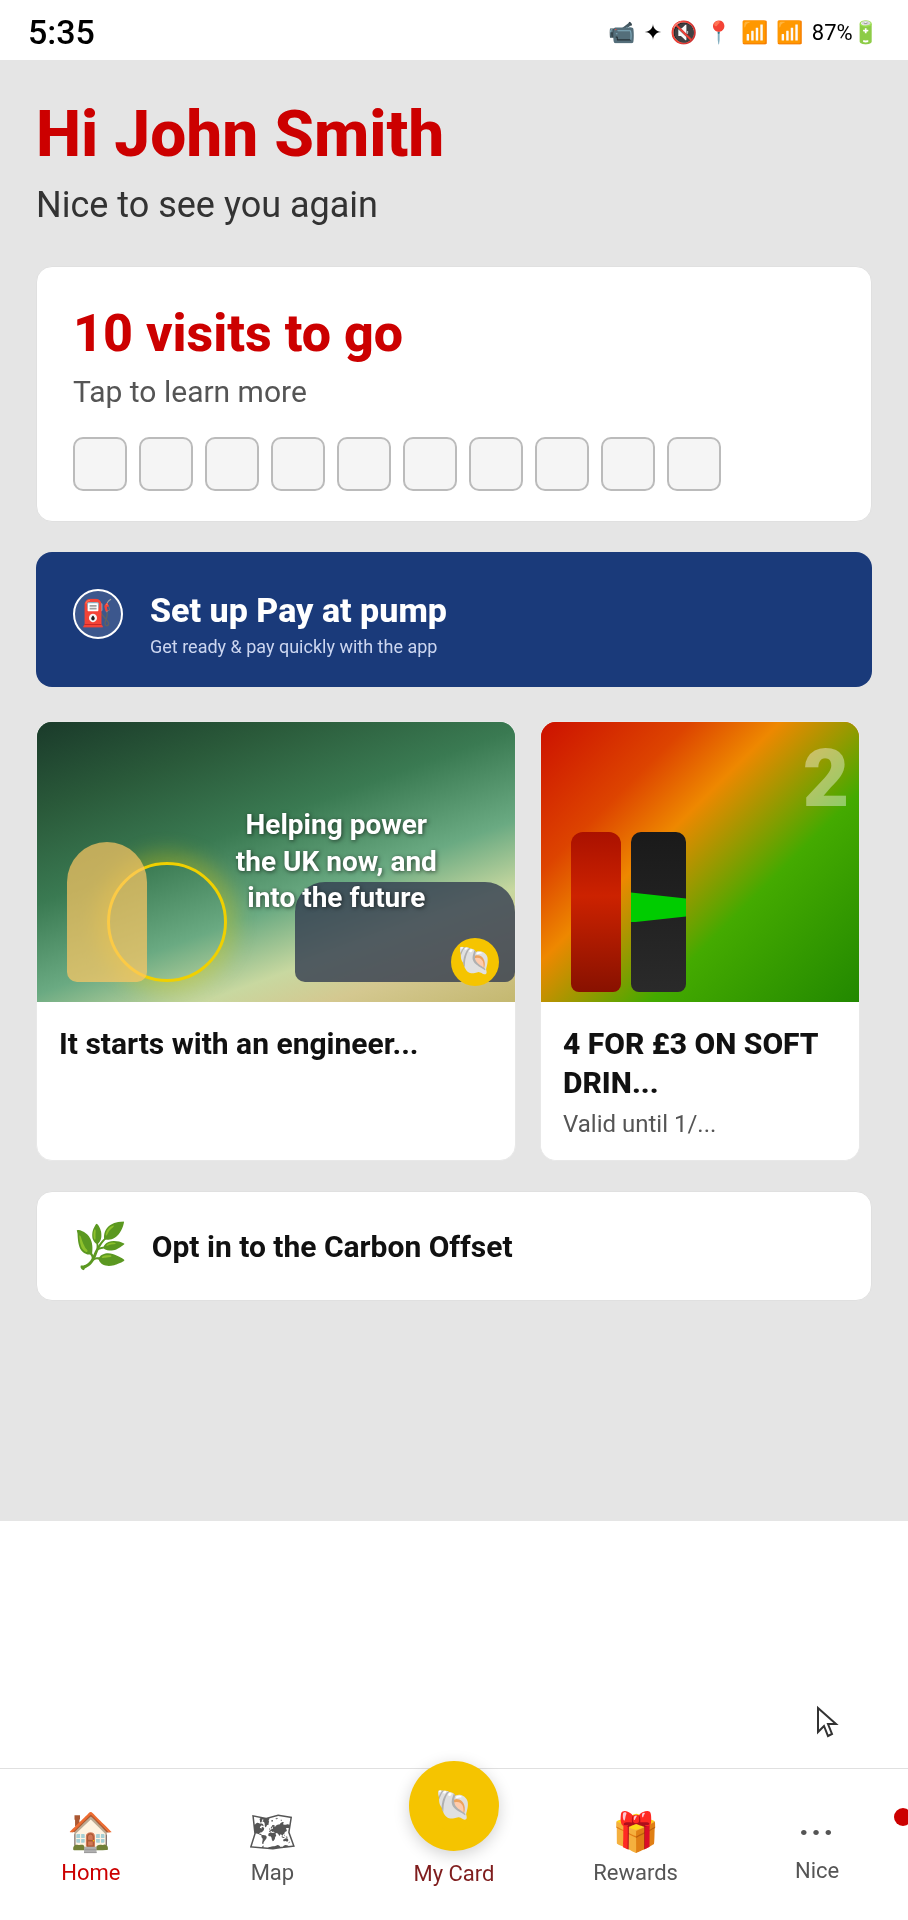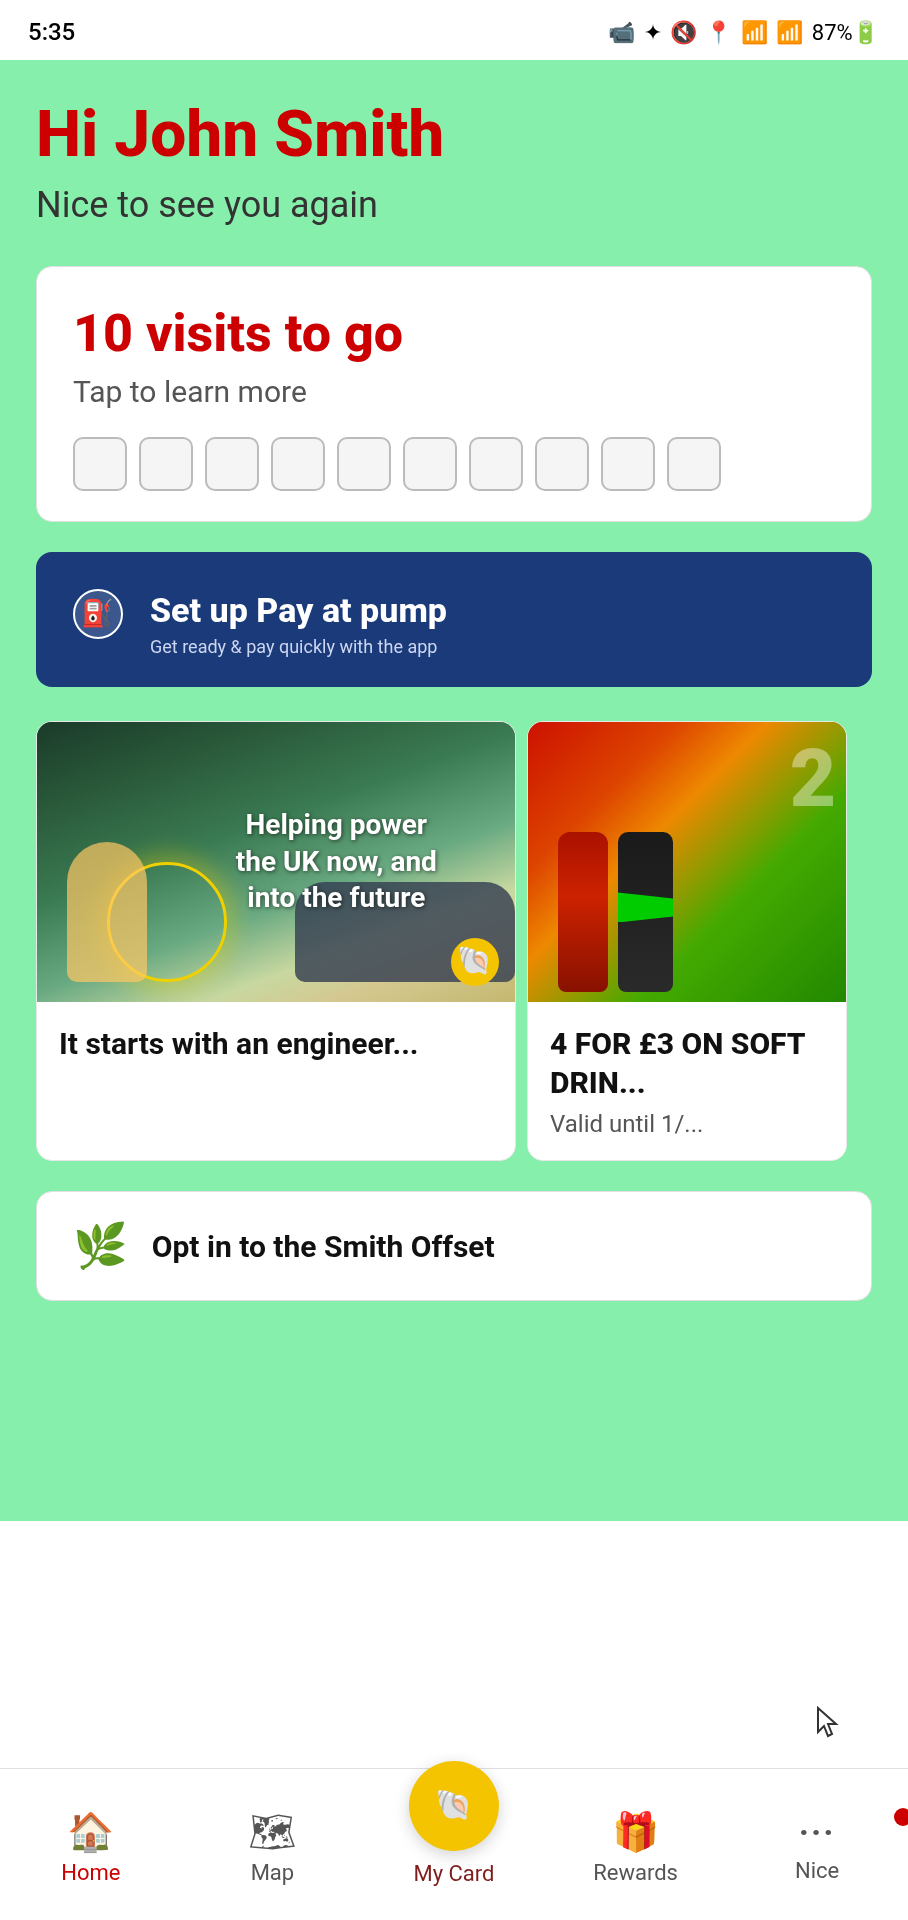--- a/index.html
+++ b/index.html
@@ -16,36 +16,36 @@
     
     .status-bar {
       display: flex;
       justify-content: space-between;
       align-items: center;
       padding: 14px 28px 10px 28px;
       background: #fff;
       height: 60px;
     }
     .status-time {
-      font-size: 24px;
+      font-size: 34px;
       font-weight: 500;
       color: #000;
     }
     .status-icons {
       display: flex;
       align-items: center;
       gap: 8px;
       font-size: 22px;
       color: #000;
     }
 
     
     .main-content {
       padding: 40px 36px 0 36px;
-      background: #86efac;
+      background: #e5e5e5;
     }
 
     .greeting-name {
       font-size: 64px;
       font-weight: 800;
       color: #cc0000;
       line-height: 1.1;
       margin-bottom: 14px;
     }
     .greeting-sub {
@@ -113,21 +113,21 @@
       margin-top: 8px;
     }
     .pump-subtitle {
       font-size: 18px;
       color: #ccd6f0;
     }
 
     
     .cards-row {
       display: flex;
-      gap: 11px;
+      gap: 24px;
       margin-bottom: 30px;
       overflow: hidden;
     }
 
     .promo-card {
       flex: 0 0 480px;
       border-radius: 16px;
       overflow: hidden;
       background: #fff;
       border: 1px solid #e8e8e8;
@@ -508,21 +508,21 @@
       <div class="promo-card-partial-body">
         <div class="promo-deal-title">4 FOR £3 ON SOFT DRIN...</div>
         <div class="promo-deal-valid">Valid until 1/...</div>
       </div>
     </div>
 
   </div>
 
   <div class="offset-banner">
     <span class="leaf-icon">🌿</span>
-    <span class="offset-text">Opt in to the Smith Offset</span>
+    <span class="offset-text">Opt in to the Carbon Offset</span>
   </div>
 
   <div class="bottom-spacer"></div>
 </div>
 
 <div class="bottom-nav">
 
   <div class="nav-item">
     <span class="nav-icon nav-icon-active">🏠</span>
     <span class="nav-label nav-label-active">Home</span>

